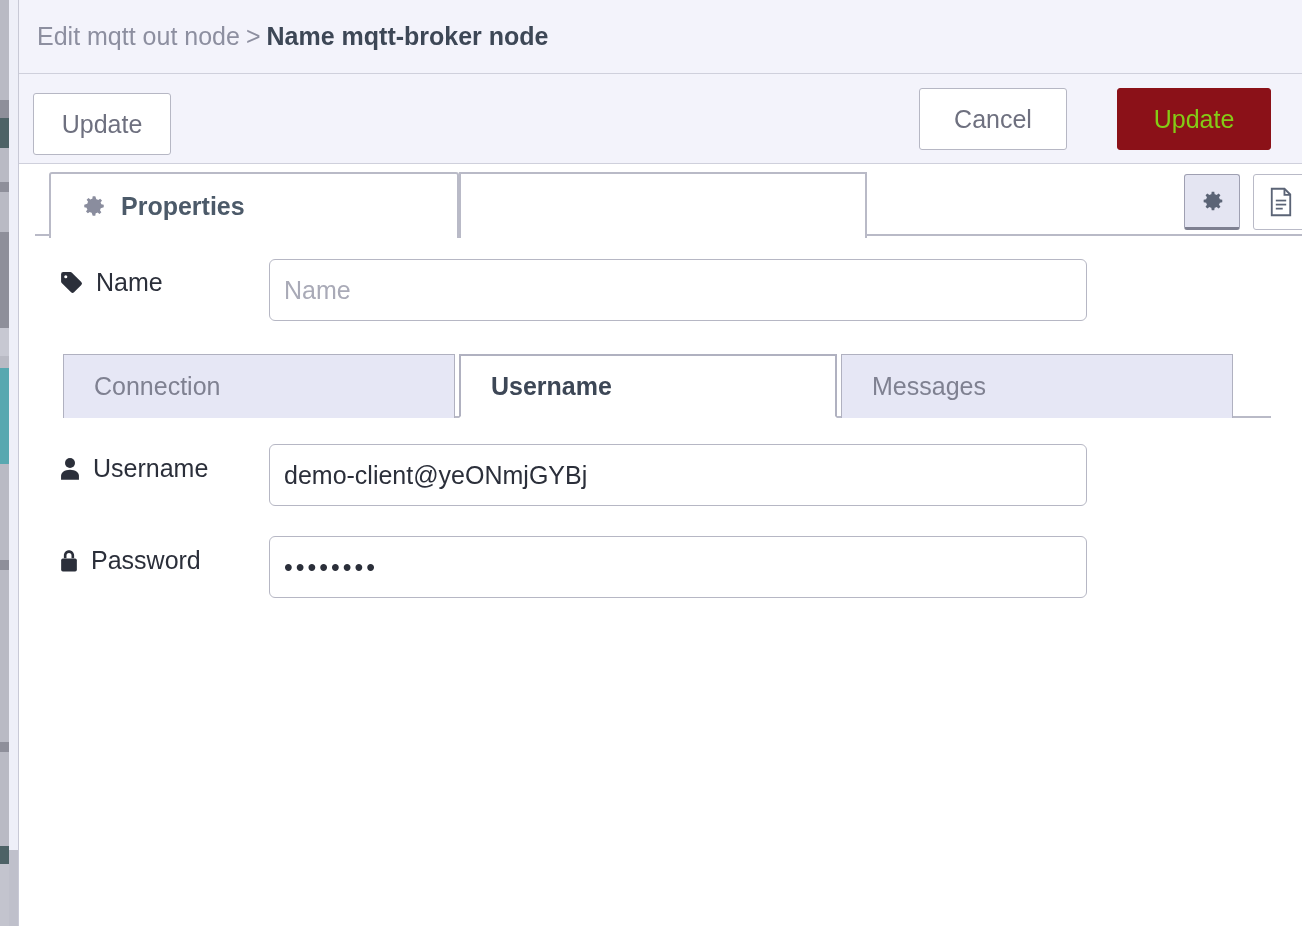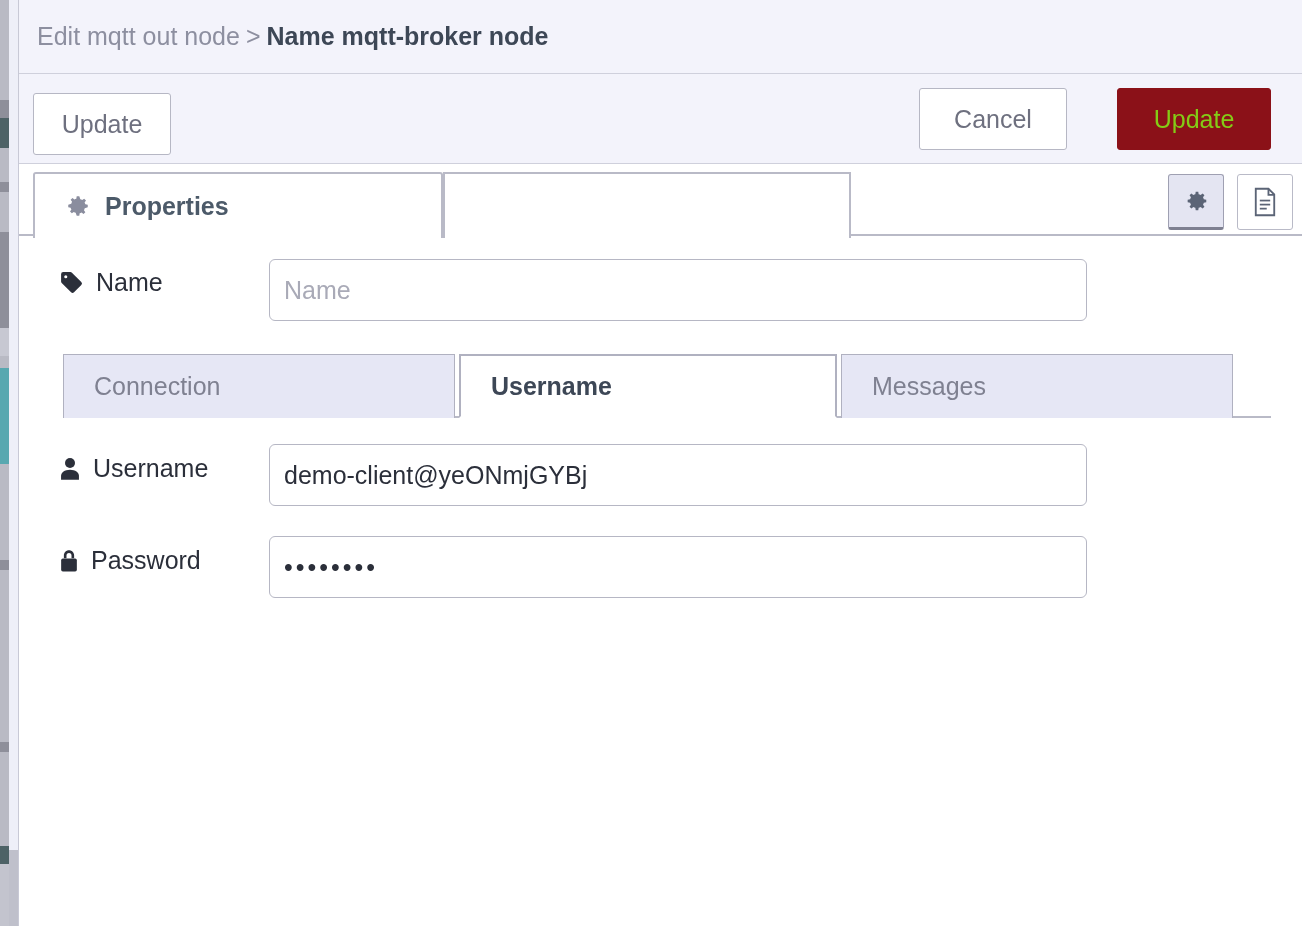--- a/index.html
+++ b/index.html
@@ -118,21 +118,21 @@
     left: 1098px; top: 14px;
     width: 154px; height: 62px;
     background: #8b1118;
     border: 1px solid #8b1118;
     color: #84cc16;
   }
 
   
   .tabstrip {
     position: absolute;
-    left: 0; top: 164px;
+    left: 16px; top: 164px;
     width: 1054px; height: 72px;
   }
   .tabstrip-rule {
     position: absolute;
     left: 0; bottom: 0;
     width: 1284px; height: 2px;
     background: #b9bac7;
   }
   .tab-properties {
     position: absolute;

